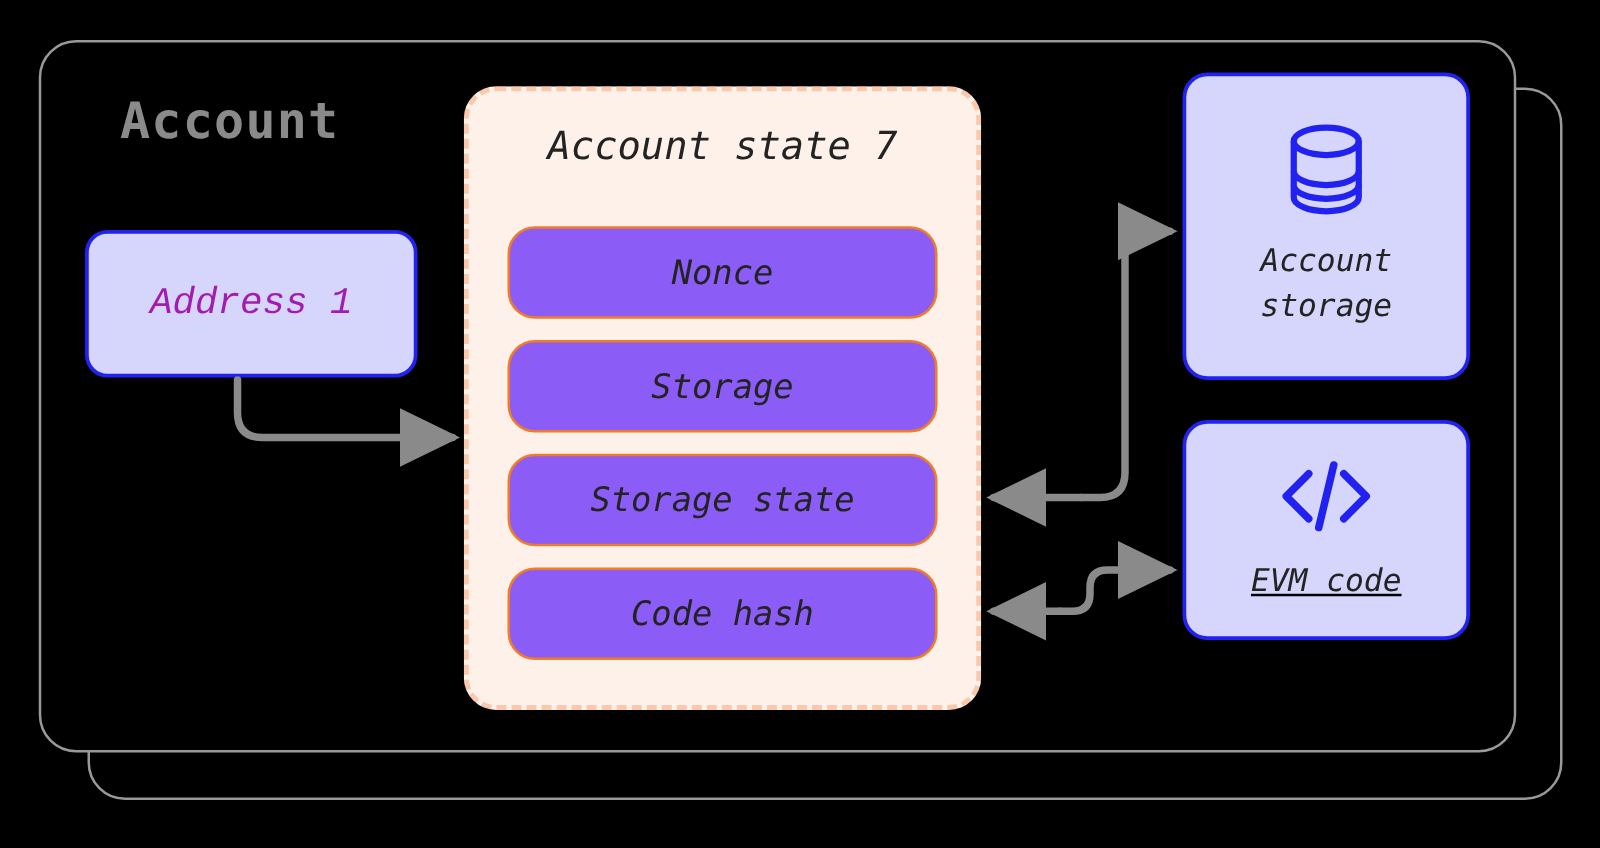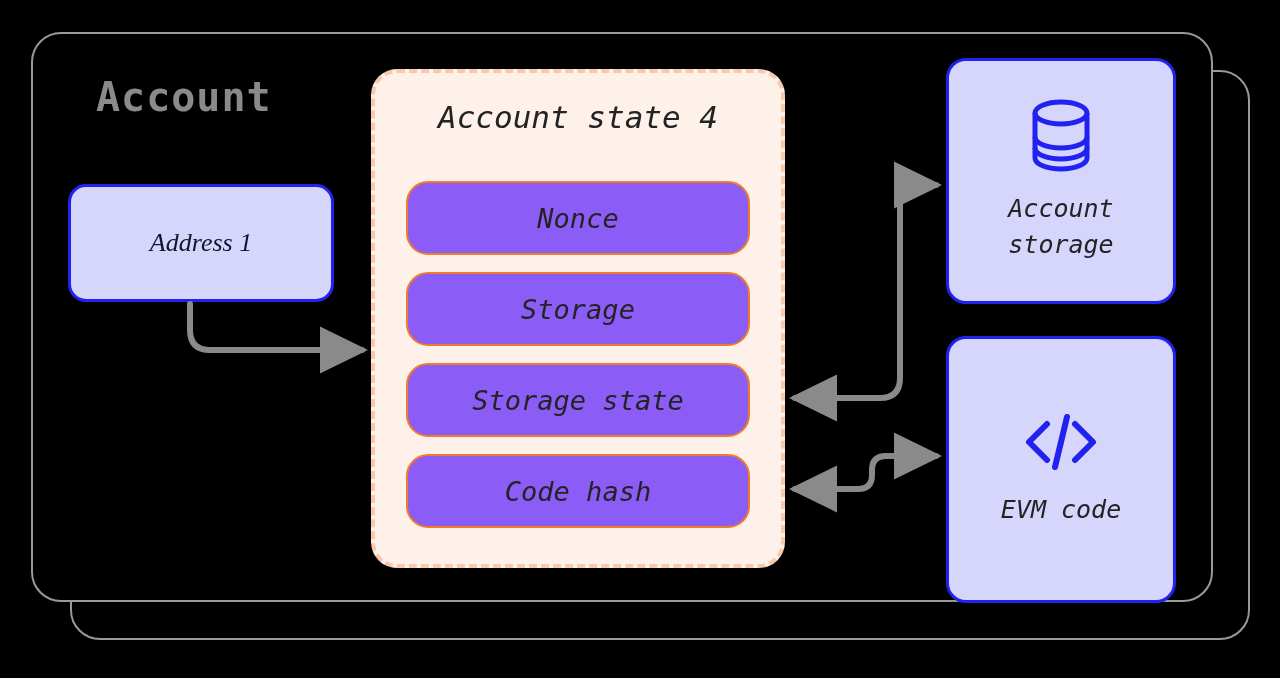--- a/index.html
+++ b/index.html
@@ -68,24 +68,24 @@
     height: 118px;
     background: #d6d6fd;
     border: 3px solid #2222f0;
     border-radius: 18px;
     box-sizing: border-box;
     display: flex;
     align-items: center;
     justify-content: center;
   }
   .addr-box .label {
-    font-family: Liberation Serif, serif;
-    font-style: italic;
-    font-size: 26px;
-    color: #0f172a;
+    font-family: Liberation Mono, monospace;
+    font-style: italic;
+    font-size: 30px;
+    color: #a21caf;
     white-space: nowrap;
   }
 
   
   .state-box {
     position: absolute;
     left: 371px;
     top: 69px;
     width: 414px;
     height: 499px;
@@ -141,21 +141,21 @@
     background: #d6d6fd;
     border: 3px solid #2222f0;
     border-radius: 20px;
     box-sizing: border-box;
     display: flex;
     flex-direction: column;
     align-items: center;
     justify-content: center;
   }
   .res-storage { left: 946px; top: 58px;  height: 246px; }
-  .res-code    { left: 946px; top: 336px; height: 267px; }
+  .res-code    { left: 946px; top: 336px; height: 176px; text-decoration: underline; }
 
   .res-icon {
     display: block;
     margin-bottom: 14px;
   }
   .res-label {
     font-family: "DejaVu Sans Mono", "Liberation Mono", monospace;
     font-style: italic;
     font-size: 25px;
     color: #232323;
@@ -182,21 +182,21 @@
   <div class="card-back"></div>
   <div class="card-front"></div>
 
   <div class="account-title">Account</div>
 
   <div class="addr-box">
     <span class="label">Address 1</span>
   </div>
 
   <div class="state-box">
-    <div class="state-title">Account state 4</div>
+    <div class="state-title">Account state 7</div>
     <div class="field-list">
       <div class="field-pill">
         <span class="label">Nonce</span>
       </div>
       <div class="field-pill">
         <span class="label">Storage</span>
       </div>
       <div class="field-pill">
         <span class="label">Storage state</span>
       </div>

